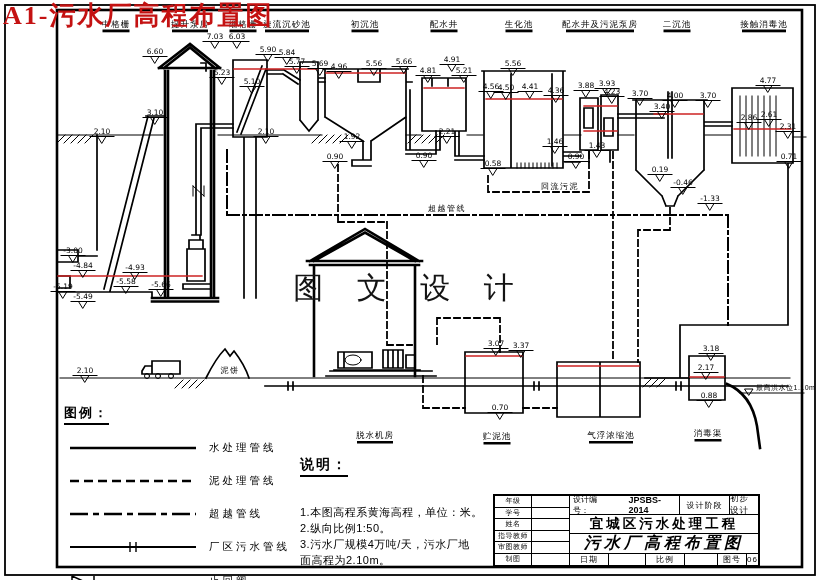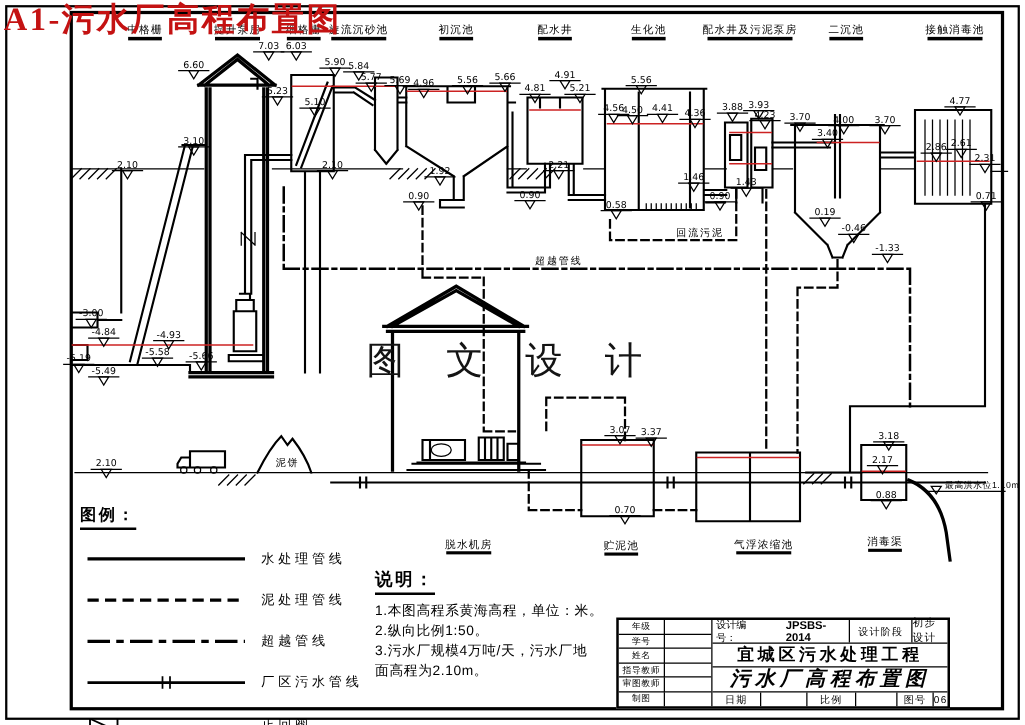--- a/index.html
+++ b/index.html
@@ -20,21 +20,21 @@
   #red-title{position:absolute;left:3px;top:-2px;font-family:"Liberation Serif",serif;font-weight:bold;font-size:26px;letter-spacing:2px;color:#c41212;white-space:nowrap;}
   #legend{position:absolute;left:64px;top:403px;width:240px;}
   #legend .lg-head{display:inline-block;font-size:13px;font-weight:bold;letter-spacing:2px;border-bottom:2.5px solid #000;padding-bottom:1px;}
   #legend .lg-row{display:flex;align-items:center;height:21px;margin-top:12px;text-align:right;}
   #legend .lg-row svg{flex:0 0 145px;}
   #legend .lg-label{font-size:10.5px;letter-spacing:3px;}
   #legend svg path,#legend svg line{stroke:#000;fill:none;}
   #notes{position:absolute;left:300px;top:455px;width:240px;}
   #notes .nt-head{display:inline-block;font-size:14px;font-weight:bold;letter-spacing:2px;border-bottom:2px solid #000;padding-bottom:1px;}
   #notes .nt-line{font-size:11px;letter-spacing:0.5px;line-height:16px;}
-  #notes .nt-body{margin-top:5px;}
+  #notes .nt-body{margin-top:27px;}
   #tblock{position:absolute;left:493px;top:494px;width:267px;height:73px;border:2px solid #000;box-sizing:border-box;display:flex;background:#fff;}
   #tblock .tb-left{width:103px;display:grid;grid-template-rows:repeat(6,1fr);grid-template-columns:37px 1fr;border-right:1.5px solid #000;}
   #tblock .tb-left .lc{border-bottom:1px solid #000;border-right:1px solid #000;font-size:7px;display:flex;align-items:center;justify-content:center;letter-spacing:0.5px;overflow:hidden;}
   #tblock .tb-left .vc{border-bottom:1px solid #000;}
   #tblock .tb-left .nb{border-bottom:none;}
   #tblock .tb-right{flex:1;display:flex;flex-direction:column;}
   #tblock .tb-r1{height:18px;display:flex;border-bottom:1px solid #000;align-items:stretch;}
   #tblock .tb-r1 .c1{flex:0 0 106px;display:flex;align-items:center;padding-left:3px;font-size:8px;}
   #tblock .tb-r1 .c1 b{font-size:9px;font-weight:bold;margin-left:17px;}
   #tblock .tb-r1 .c2{flex:0 0 49px;border-left:1px solid #000;display:flex;align-items:center;justify-content:center;font-size:8px;letter-spacing:1px;}

